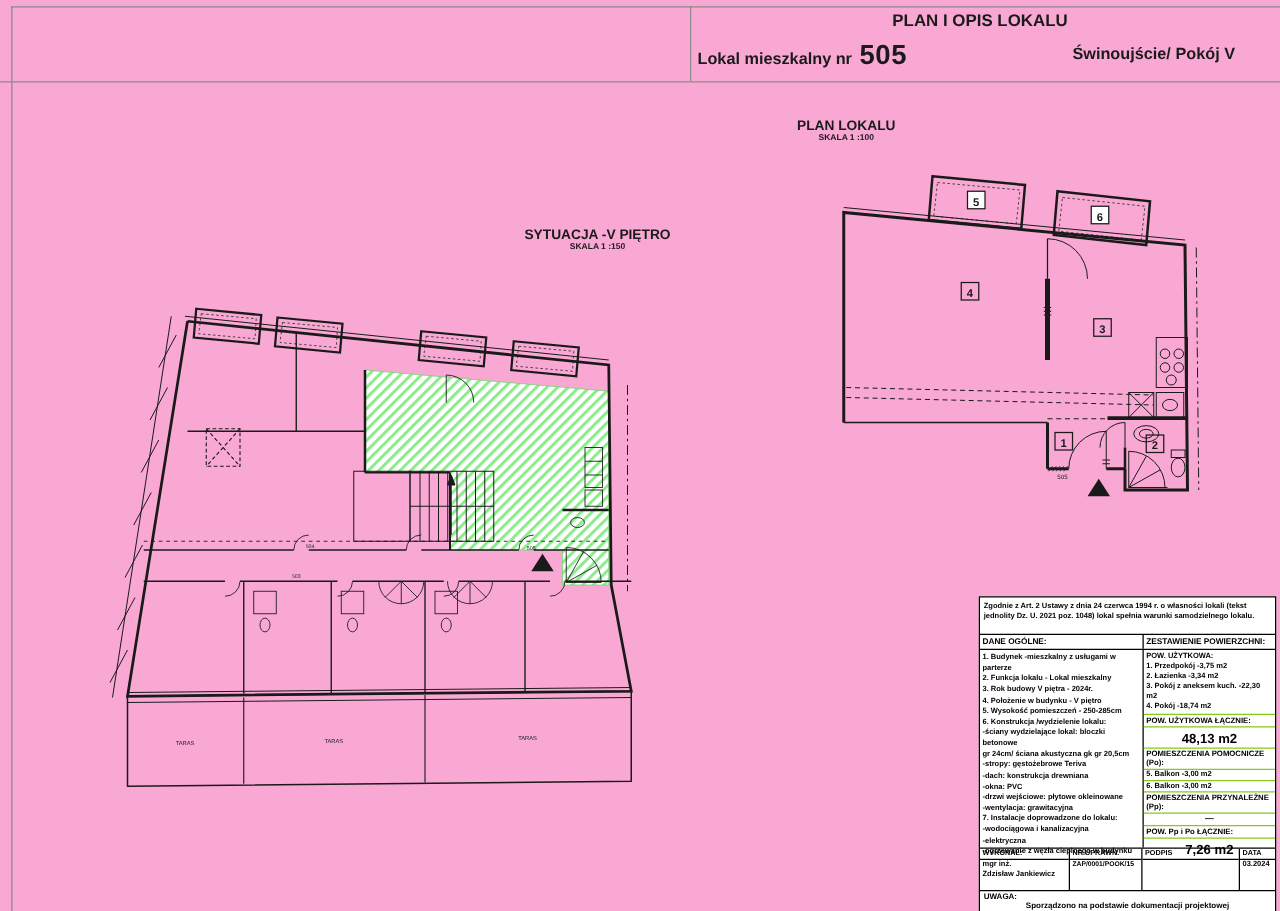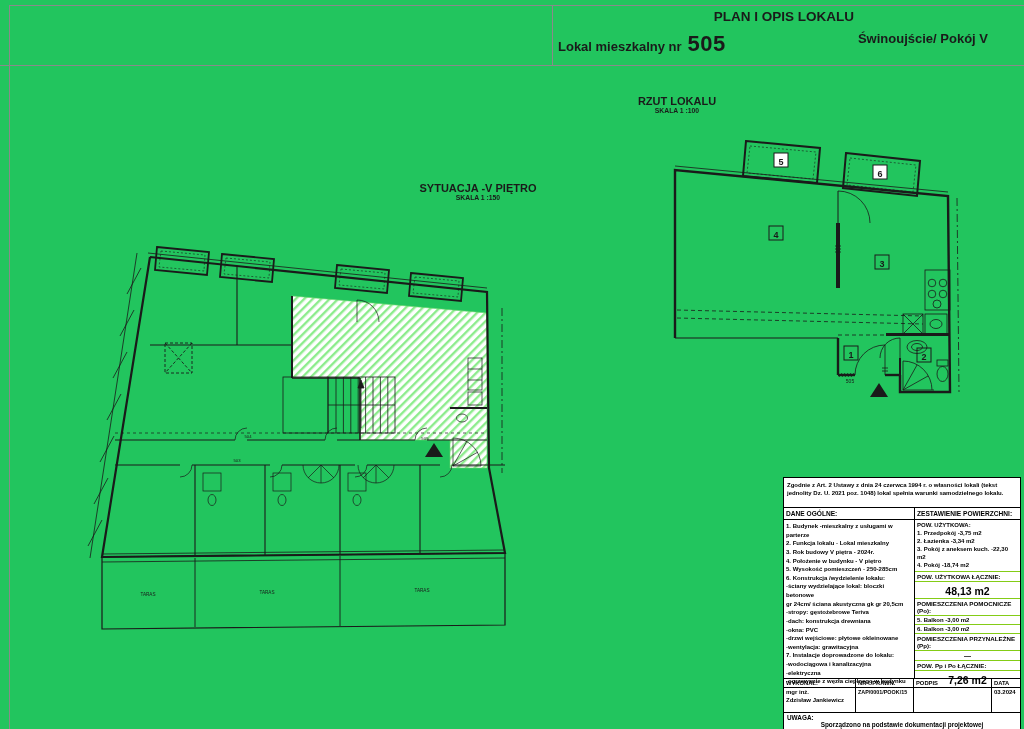--- a/index.html
+++ b/index.html
@@ -1,22 +1,22 @@
 <!DOCTYPE html>
 <html><head>
 <meta charset="utf-8">
 <style>
   html,body{margin:0;padding:0;background:#fff;}
-  #page{position:relative;width:1024px;height:729px;background:#22c55e;overflow:hidden;
+  #page{position:relative;width:1024px;height:729px;background:#f9a8d4;overflow:hidden;
         font-family:"Liberation Sans","DejaVu Sans",sans-serif;color:#1a1a1a;}
   .abs{position:absolute;}
   .line{position:absolute;background:#8a8a8a;}
   
   #hdr-title{left:553px;top:9px;width:462px;text-align:center;font-size:13.5px;font-weight:bold;}
-  #hdr-sub{left:558px;top:31px;width:452px;display:flex;justify-content:space-between;align-items:flex-start;}
+  #hdr-sub{left:558px;top:31px;width:452px;display:flex;justify-content:space-between;align-items:center;}
   #hdr-sub .lg{display:flex;align-items:baseline;gap:6px;}
   #hdr-sub .lbl{font-size:13px;font-weight:bold;}
   #hdr-sub .num{font-size:22px;font-weight:bold;letter-spacing:.5px;}
   #hdr-sub .loc{display:flex;gap:0;font-size:13px;font-weight:bold;padding-right:22px;padding-bottom:3px;}
   
   .plan-title{text-align:center;font-weight:bold;}
   .plan-title .t{font-size:11px;}
   .plan-title .s{font-size:6.8px;}
   
   svg{position:absolute;}
@@ -73,21 +73,21 @@
       <span>/ Pokój V</span>
     </div>
   </div>
 
   <div class="abs plan-title" style="left:413px;top:182px;width:130px;">
     <div class="t">SYTUACJA -V PIĘTRO</div>
     <div class="s">SKALA 1 :150</div>
   </div>
 
   <div class="abs plan-title" style="left:607px;top:95px;width:140px;">
-    <div class="t">RZUT LOKALU</div>
+    <div class="t">PLAN LOKALU</div>
     <div class="s">SKALA 1 :100</div>
   </div>
 
   <svg style="left:85px;top:228px;" width="470" height="420" viewBox="0 0 470 420">
     <defs>
       <pattern id="greenhatch" width="6" height="6" patternUnits="userSpaceOnUse" patternTransform="rotate(45)">
         <rect width="6" height="6" fill="#ffffff"></rect>
         <rect width="2.4" height="6" fill="#8cec8c"></rect>
       </pattern>
     </defs>

